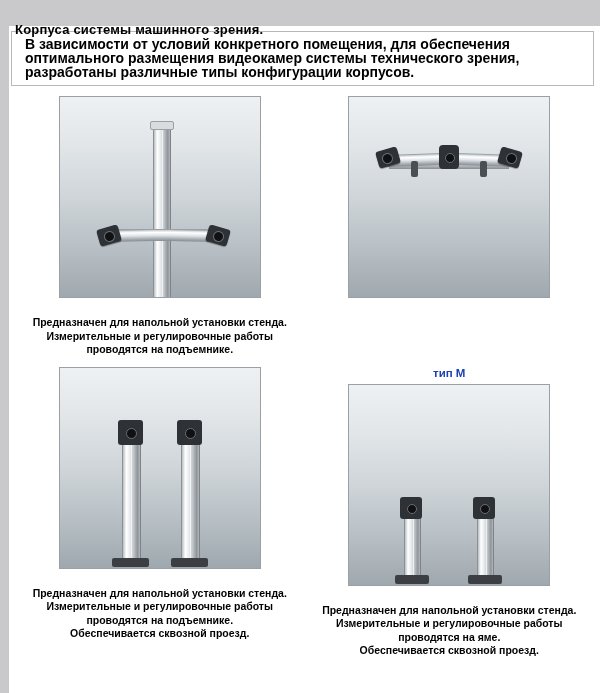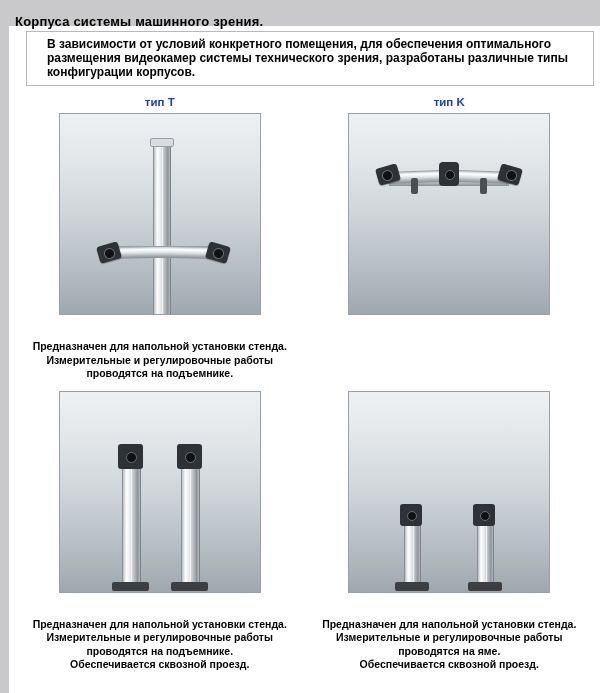--- a/index.html
+++ b/index.html
@@ -19,35 +19,35 @@
     width: 600px;
     height: 693px;
     box-sizing: border-box;
     border-left: 9px solid #c9c9cc;
     background: #ffffff;
   }
   .title-bar {
     box-sizing: border-box;
     height: 26px;
     background: #c9c9cc;
-    padding: 12px 0 0 6px;
+    padding: 20px 0 0 6px;
   }
   .title-bar .title-text {
     font-size: 13px;
     font-weight: bold;
     color: #000000;
     letter-spacing: 0.2px;
   }
   .intro {
     box-sizing: border-box;
-    margin: 5px 6px 0 17px;
+    margin: 5px 6px 0 2px;
     border: 1px solid #b8b8bb;
     background: #ffffff;
-    padding: 5px 7px 6px 20px;
-    font-size: 12px;
+    padding: 5px 7px 6px 13px;
+    font-size: 14px;
     font-weight: bold;
     line-height: 14px;
     color: #000000;
   }
   .grid {
     box-sizing: border-box;
     padding: 0 6px;
     display: flex;
     flex-wrap: wrap;
   }
@@ -66,21 +66,21 @@
   .photo {
     display: inline-block;
     position: relative;
     width: 200px;
     height: 200px;
     border: 1px solid #9aa0a6;
     background: linear-gradient(to bottom, #eef1f4 0%, #e3e7ea 22%, #cfd5d9 50%, #b9c1c6 74%, #9fa8ae 100%);
     overflow: hidden;
   }
   .caption {
-    margin: 21px 10px 0 10px;
+    margin: 14px 10px 0 10px;
     font-size: 10.5px;
     font-weight: bold;
     line-height: 13.5px;
     color: #000000;
   }
 
   
   .post {
     position: absolute;
     background: linear-gradient(to right, #b9bec2 0%, #ffffff 20%, #e6e9eb 42%, #c2c7cb 62%, #8e9499 86%, #b4b9bd 100%);
@@ -177,40 +177,38 @@
 
   <div class="title-bar">
     <span class="title-text">Корпуса системы машинного зрения.</span>
   </div>
 
   <div class="intro">В зависимости от условий конкретного помещения, для обеспечения оптимального размещения видеокамер системы технического зрения, разработаны различные типы конфигурации корпусов.</div>
 
   <div class="grid">
 
     <div class="cell">
-      <div class="cell-label">тип T</div>
       <div class="photo">
         <div class="post t-post"></div>
         <div class="beam t-beam"></div>
         <div class="beam t-beam-l"></div>
         <div class="beam t-beam-r"></div>
         <div class="base t-cap"></div>
         <div class="cam t-cam-l"></div>
         <div class="cam t-cam-r"></div>
         <div class="cam-lens t-lens-l"></div>
         <div class="cam-lens t-lens-r"></div>
         
         
       </div>
       <div class="caption" style="white-space: pre-line;">Предназначен для напольной установки стенда.
 Измерительные и регулировочные работы проводятся на подъемнике.</div>
     </div>
 
     <div class="cell">
-      <div class="cell-label">тип K</div>
       <div class="photo">
         <div class="beam k-beam"></div>
         <div class="beam k-beam-l"></div>
         <div class="beam k-beam-r"></div>
         <div class="base k-brk-l"></div>
         <div class="base k-brk-r"></div>
         <div class="hub k-hub"></div>
         <div class="cam-lens k-hub-lens"></div>
         <div class="cam k-cam-l"></div>
         <div class="cam k-cam-r"></div>
@@ -229,20 +227,21 @@
         <div class="cam-lens h-lens-r"></div>
         <div class="base h-base-l"></div>
         <div class="base h-base-r"></div>
       </div>
       <div class="caption" style="white-space: pre-line;">Предназначен для напольной установки стенда.
 Измерительные и регулировочные работы проводятся на подъемнике.
 Обеспечивается сквозной проезд.</div>
     </div>
 
     <div class="cell">
+      <div class="cell-label">тип M</div>
       <div class="photo">
         <div class="post m-post-l"></div>
         <div class="post m-post-r"></div>
         <div class="base m-head-l"></div>
         <div class="base m-head-r"></div>
         <div class="cam-lens m-lens-l"></div>
         <div class="cam-lens m-lens-r"></div>
         <div class="base m-base-l"></div>
         <div class="base m-base-r"></div>
       </div>

